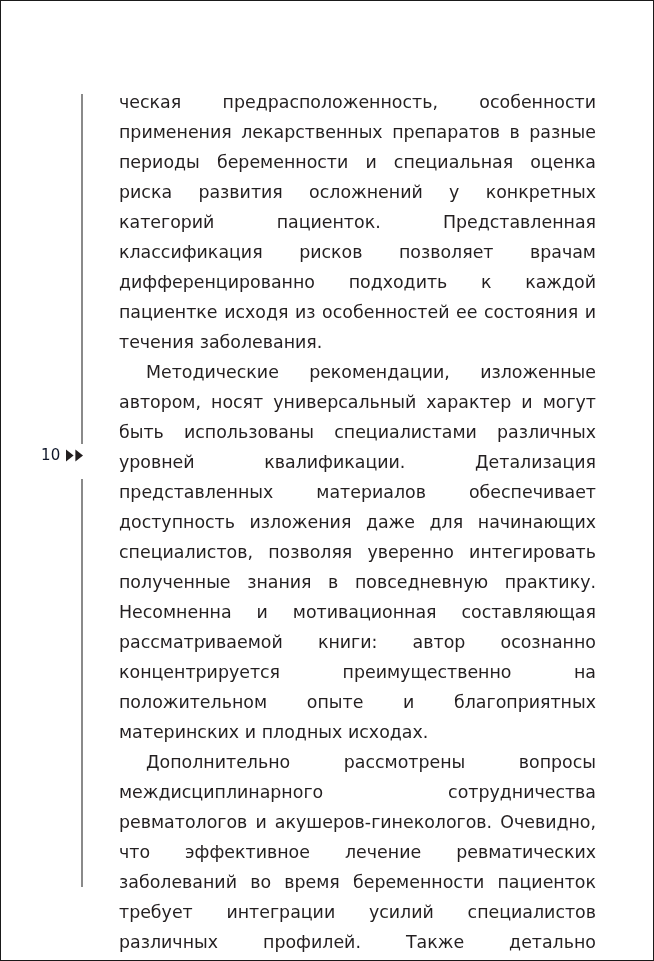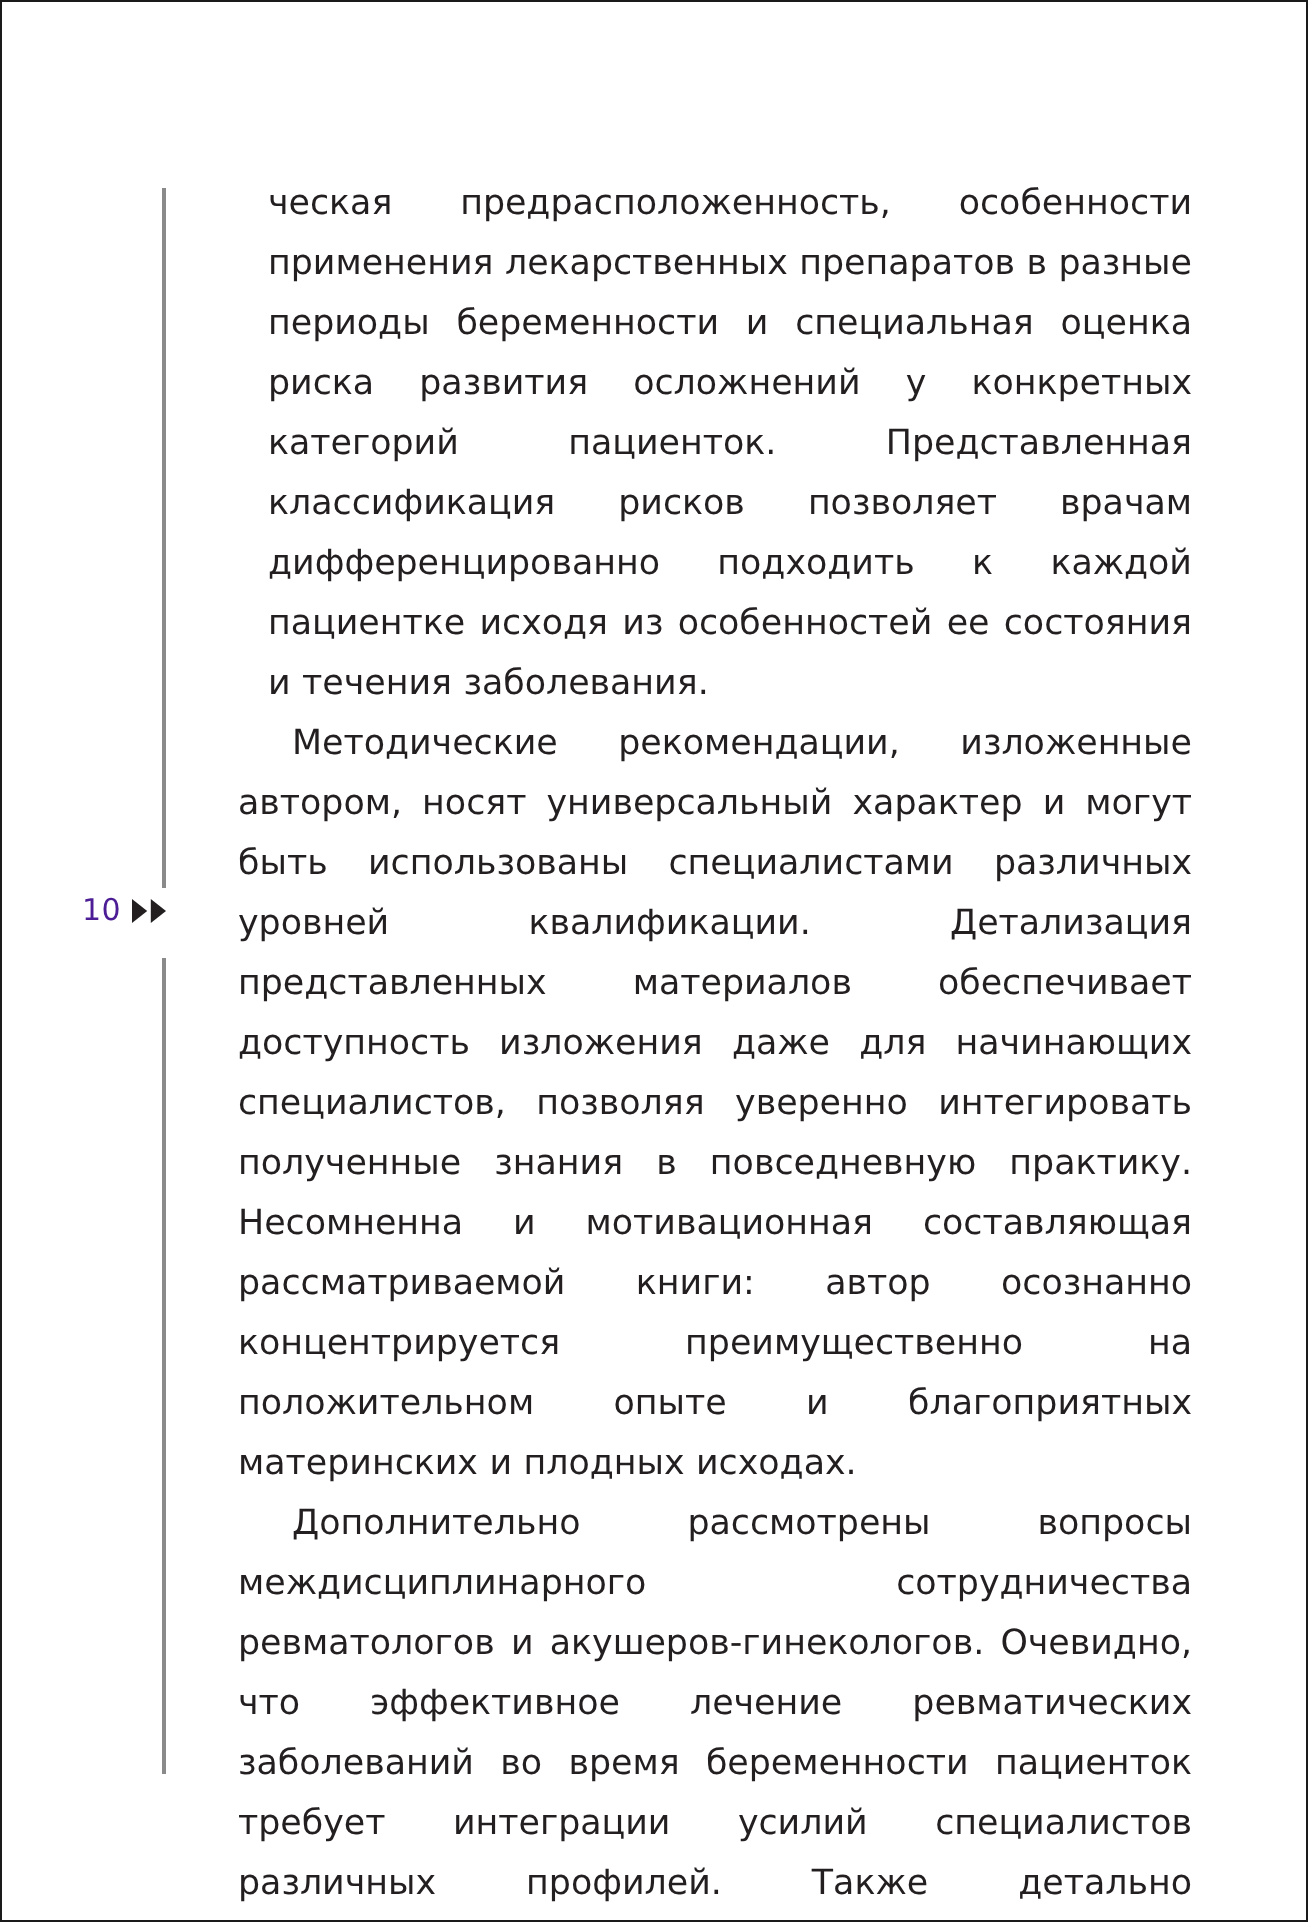--- a/index.html
+++ b/index.html
@@ -42,21 +42,21 @@
     left: 40px;
     top: 447px;
     display: flex;
     align-items: center;
     gap: 5px;
     line-height: 1;
     white-space: nowrap;
   }
   .folio-number {
     font-size: 15px;
-    color: #4c1d95;
+    color: #0f172a;
     letter-spacing: 0.2px;
   }
   .folio-arrows {
     display: inline-flex;
     align-items: center;
     gap: 0px;
     color: #231f20;
   }
   .folio-arrows svg { display: block; }
 
@@ -77,21 +77,20 @@
   }
 
   .text-column p {
     margin: 0;
     text-indent: 27px;
     text-align: justify;
   }
   
   .text-column p.continuation {
     text-indent: 0;
-    margin-left: 15px;
   }
 </style>
 </head>
 <body>
 
 <div class="page">
 
   <div class="margin-rule top"></div>
 
   <div class="folio">

